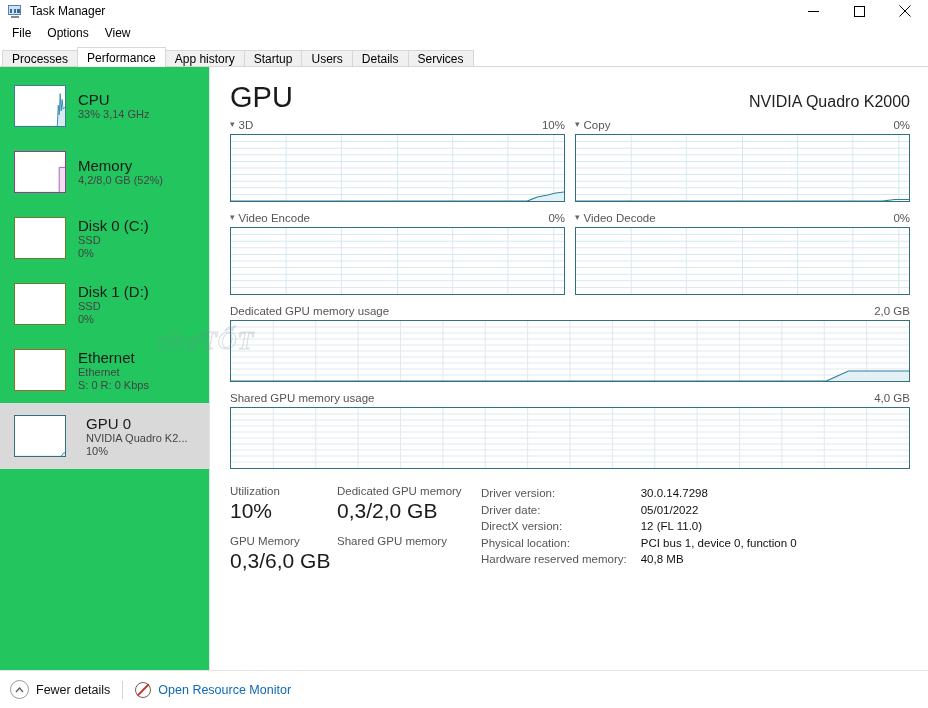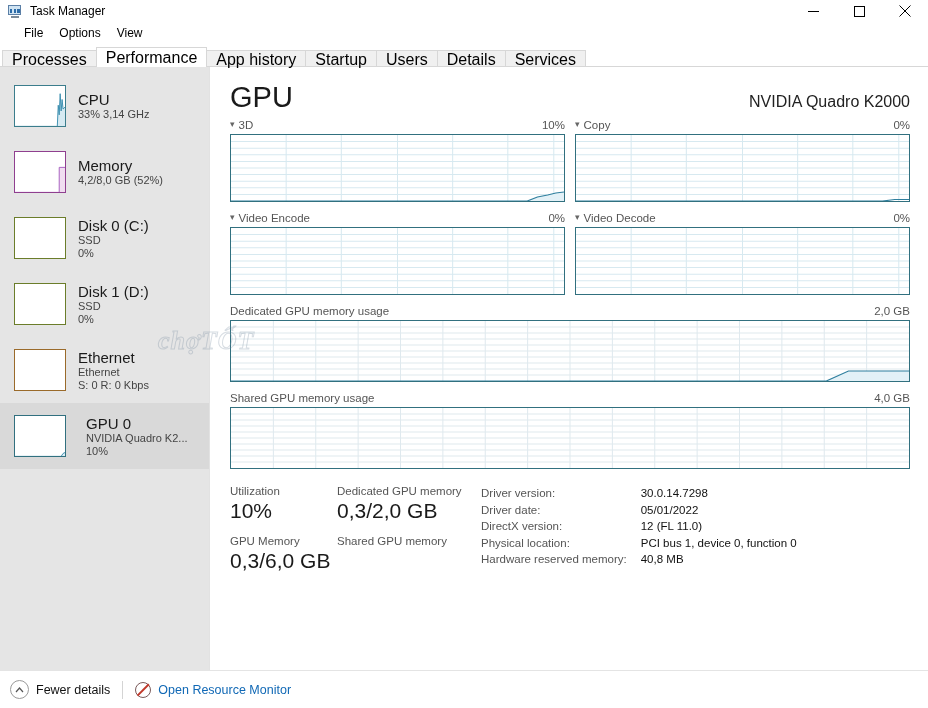--- a/index.html
+++ b/index.html
@@ -63,41 +63,41 @@
     display: flex; align-items: center; justify-content: center;
     color: #000;
   }
   .win-btn svg { display: block; }
 
   
   .menubar {
     height: 22px;
     display: flex;
     align-items: center;
-    padding-left: 16px;
+    padding-left: 4px;
     background: #ffffff;
   }
   .menu-item {
     padding: 2px 8px;
     font-size: 12px;
     color: #000;
   }
 
   
   .tabstrip {
     height: 22px;
     position: relative;
     background: #ffffff;
     border-bottom: 1px solid #d7d7d7;
     display: flex;
     align-items: flex-end;
     padding-left: 2px;
   }
   .tab {
-    font-size: 16px;
+    font-size: 12px;
     color: #000;
     padding: 3px 9px 3px 9px;
     border: 1px solid #d7d7d7;
     border-bottom: none;
     background: #f0f0f0;
     margin-right: -1px;
     height: 16px;
     box-sizing: border-box;
     line-height: 11px;
     position: relative;
@@ -115,21 +115,21 @@
 
   
   .content {
     position: relative;
     height: 604px;
     display: flex;
   }
   .sidebar {
     width: 210px;
     flex: none;
-    background: #e5e5e5;
+    background: #22c55e;
     border-right: 1px solid #e2e2e2;
     box-sizing: border-box;
     padding-top: 6px;
     overflow: hidden;
   }
   .side-item {
     height: 66px;
     display: flex;
     align-items: center;
     padding-left: 14px;

